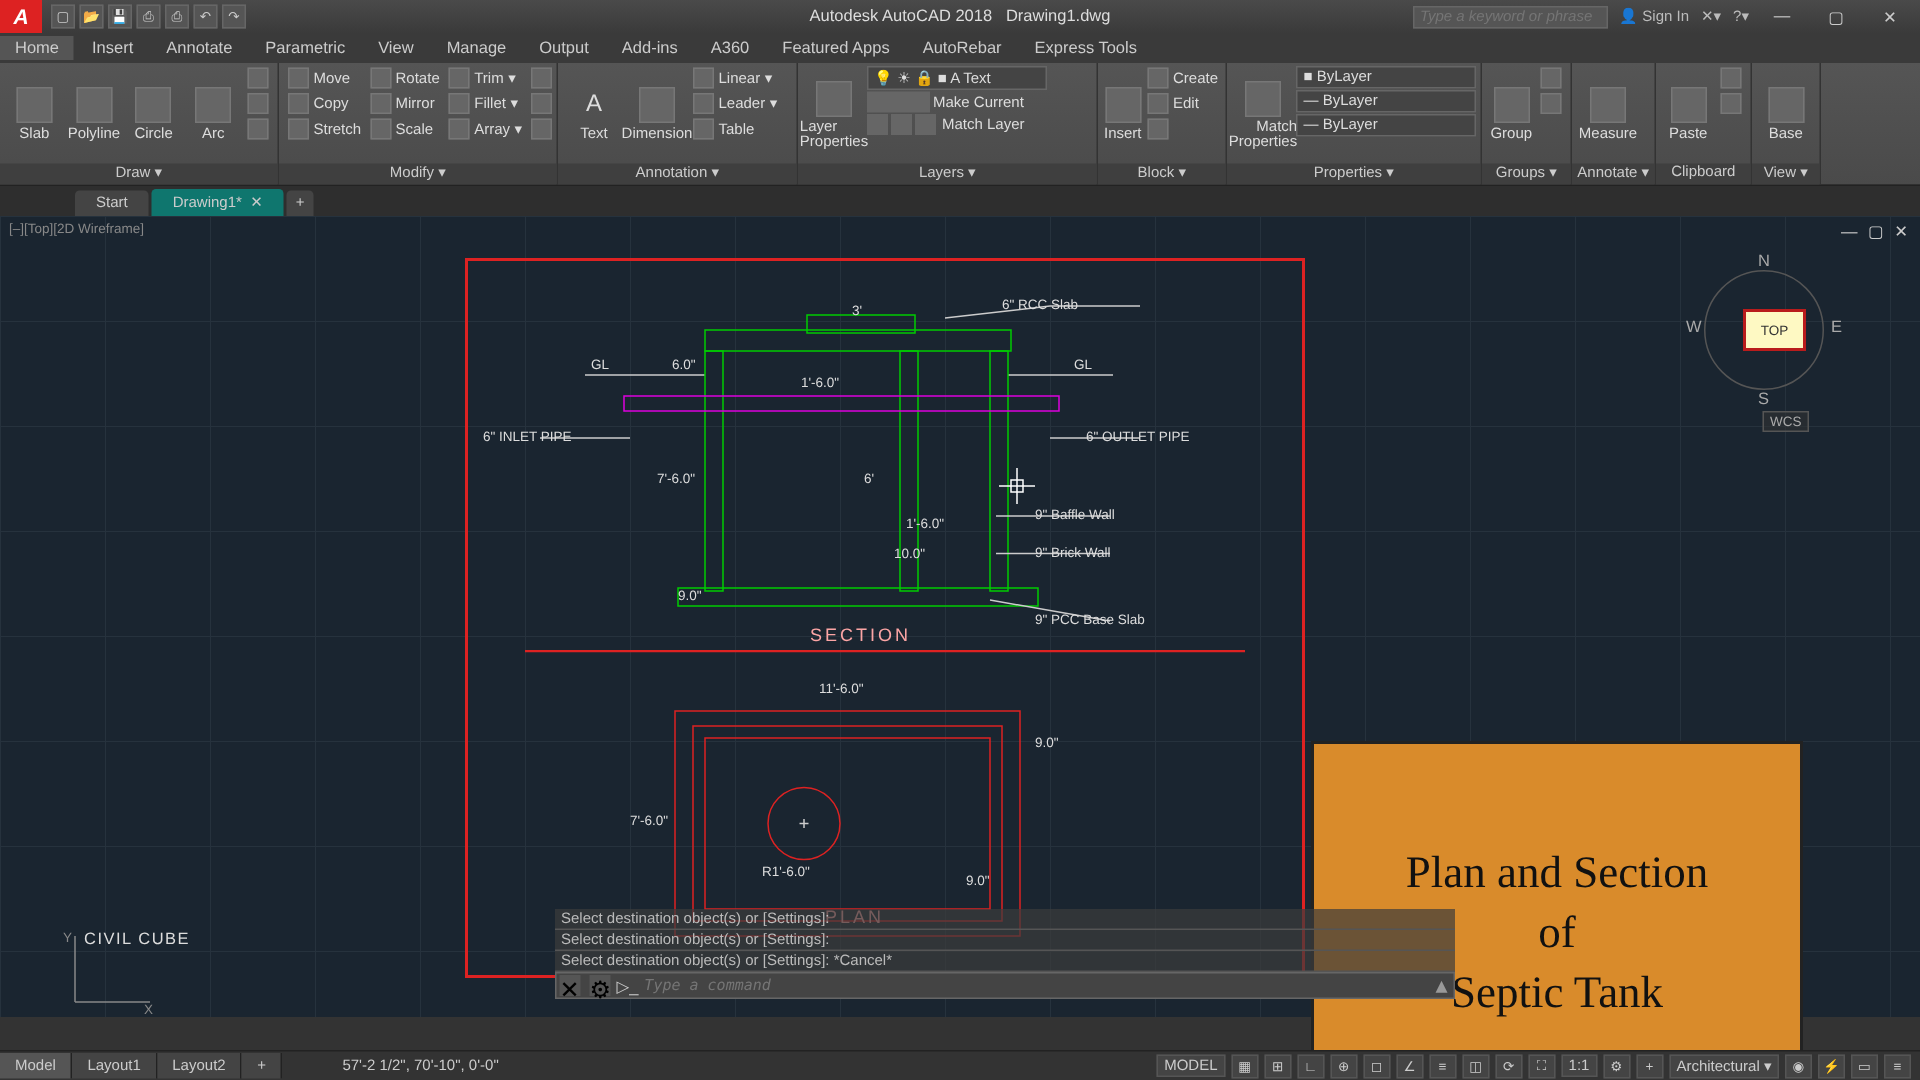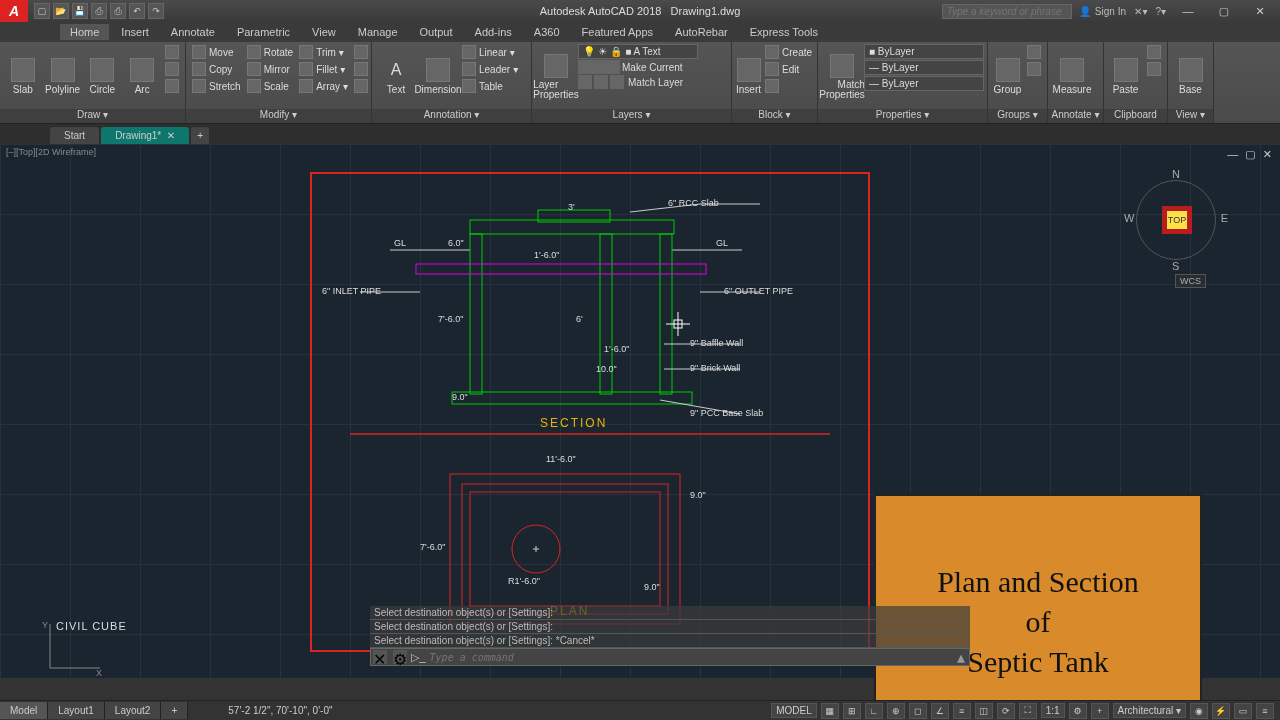--- a/index.html
+++ b/index.html
@@ -10,21 +10,21 @@
 .logo-a { width: 28px; height: 22px; background: #d22; color: #fff; font-weight: bold; display: flex; align-items: center; justify-content: center; font-size: 14px; font-style: italic; }
 .qat { display: flex; gap: 3px; margin-left: 6px; }
 .qat-btn { width: 16px; height: 16px; background: #555; border: 1px solid #666; font-size: 9px; color: #ccc; display: flex; align-items: center; justify-content: center; }
 .title-center { position: absolute; left: 50%; transform: translateX(-50%); color: #ddd; font-size: 11px; }
 .title-right { position: absolute; right: 6px; display: flex; align-items: center; gap: 8px; }
 .search-box { background: #555; border: 1px solid #666; color: #999; font-size: 10px; padding: 1px 4px; width: 130px; font-style: italic; }
 .title-link { color: #bbb; font-size: 10px; }
 .win-btn { width: 28px; height: 16px; color: #ccc; font-size: 11px; display: flex; align-items: center; justify-content: center; }
 
 
-.menubar { height: 20px; background: #3a3a3a; display: flex; align-items: center; padding-left: 60px; gap: 2px; }
+.menubar { height: 20px; background: #3a3a3a; display: flex; align-items: center; gap: 2px; }
 .menu-tab { color: #ccc; font-size: 11px; padding: 2px 10px; }
 .menu-tab.active { background: #555; }
 
 
 .ribbon { height: 82px; background: linear-gradient(#555,#4a4a4a); display: flex; border-bottom: 1px solid #222; }
 .panel { border-right: 1px solid #333; padding: 2px 4px 0; display: flex; flex-direction: column; }
 .panel-body { flex: 1; display: flex; gap: 2px; }
 .panel-title { height: 14px; color: #ccc; font-size: 10px; text-align: center; background: #3f3f3f; margin: 0 -4px; }
 .big-btn { width: 40px; display: flex; flex-direction: column; align-items: center; justify-content: center; color: #ddd; font-size: 10px; gap: 2px; }
 .big-btn .ico { width: 24px; height: 24px; background: #666; border: 1px solid #777; }
@@ -41,31 +41,31 @@
 
 .canvas-wrap { position: relative; height: 534px; background: #1a2530; }
 .canvas { position: absolute; inset: 0; background: #1a2530; }
 .grid { position: absolute; inset: 0; background-image: linear-gradient(#26323d 1px, transparent 1px), linear-gradient(90deg, #26323d 1px, transparent 1px); background-size: 70px 70px; }
 .view-label { position: absolute; top: 3px; left: 6px; color: #888; font-size: 9px; }
 .canvas-ctrl { position: absolute; top: 4px; right: 6px; color: #ccc; font-size: 11px; letter-spacing: 2px; }
 
 
 .redframe { position: absolute; border: 2px solid #d22; }
 .txt { position: absolute; color: #ddd; font-size: 9px; white-space: nowrap; }
-.dtitle { position: absolute; color: #eab308; font-size: 12px; letter-spacing: 2px; }
+.dtitle { position: absolute; color: #fca5a5; font-size: 12px; letter-spacing: 2px; }
 svg.drw { position: absolute; top: 0; left: 0; }
 
 
 .overlay-box { position: absolute; right: 78px; top: 350px; width: 328px; height: 256px; background: #d98b2b; border: 2px solid #222; display: flex; flex-direction: column; align-items: center; justify-content: center; gap: 6px; }
 .overlay-box div { font-size: 30px; font-family: "Times New Roman", serif; color: #111; }
 
 
 .viewcube { position: absolute; top: 28px; right: 56px; width: 96px; height: 96px; }
 .vc-ring { position: absolute; inset: 8px; border: 1px solid #555; border-radius: 50%; }
-.vc-cube { position: absolute; top: 34px; left: 34px; width: 30px; height: 28px; background: #fde047; color: #333; font-size: 9px; display: flex; align-items: center; justify-content: center; border: 5px solid #b91c1c; }
+.vc-cube { position: absolute; top: 34px; left: 34px; width: 42px; height: 28px; background: #fef9c3; color: #333; font-size: 9px; display: flex; align-items: center; justify-content: center; border: 2px solid #b91c1c; }
 .vc-lbl { position: absolute; color: #aaa; font-size: 11px; }
 .wcs { position: absolute; top: 130px; right: 74px; color: #aaa; font-size: 9px; background: #3338; padding: 1px 4px; border: 1px solid #555; text-align: right; }
 .civil-cube { position: absolute; left: 56px; bottom: 46px; color: #ddd; font-size: 11px; letter-spacing: 1px; }
 
 
 .cmd-hist { position: absolute; left: 370px; bottom: 30px; width: 600px; background: rgba(60,60,60,.7); color: #bbb; font-size: 10px; font-family: Consolas, monospace; }
 .cmd-hist div { padding: 1px 4px; border-bottom: 1px solid #555; }
 .cmd-line { position: absolute; left: 370px; bottom: 12px; width: 600px; height: 18px; background: #444; display: flex; align-items: center; gap: 4px; border: 1px solid #666; }
 .cmd-line .ci { width: 14px; height: 14px; background: #555; margin-left: 2px; }
 .cmd-line input { flex: 1; background: transparent; border: none; color: #aaa; font-size: 10px; font-style: italic; font-family: Consolas, monospace; outline: none; }

